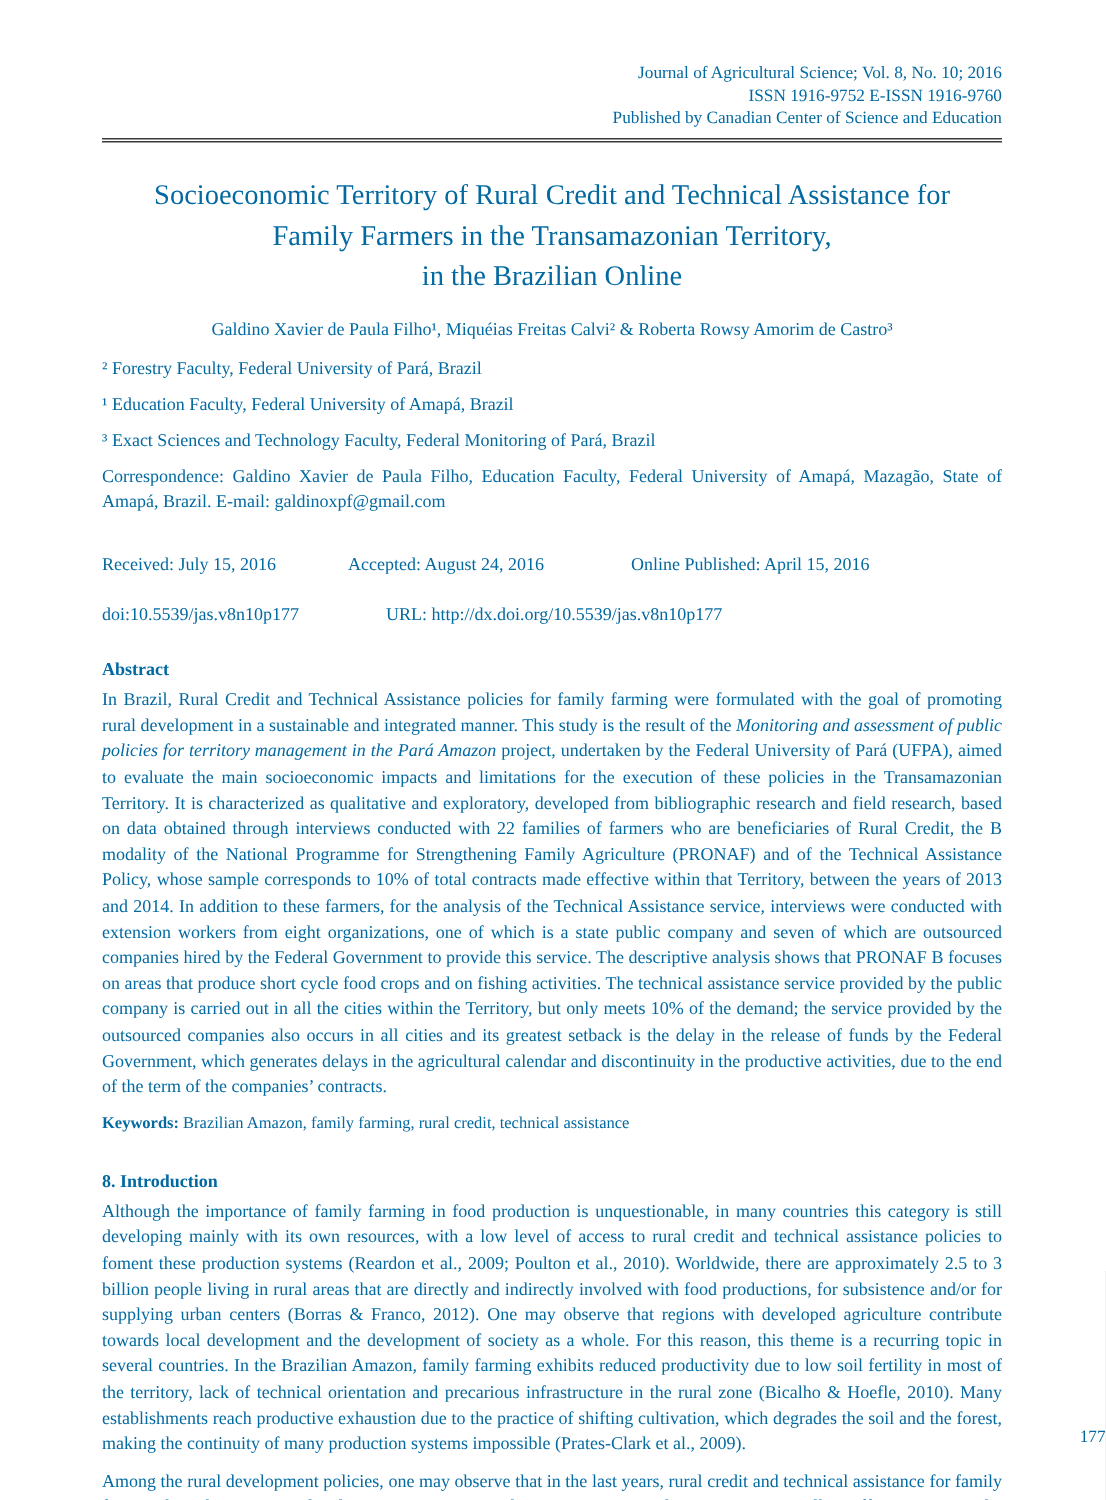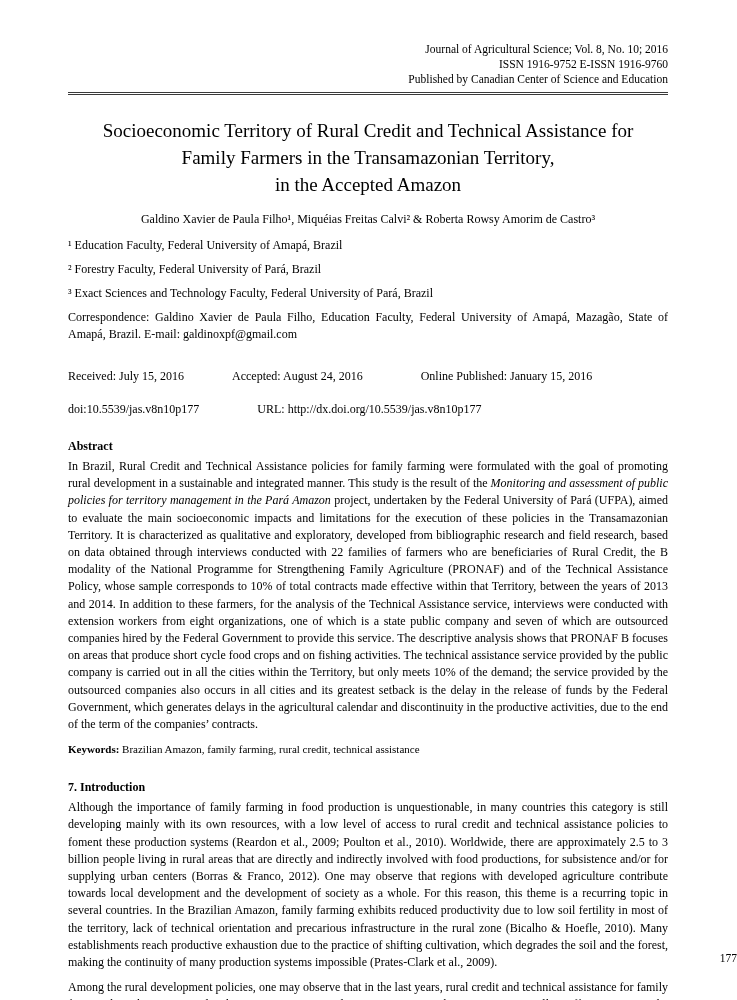--- a/index.html
+++ b/index.html
@@ -1,19 +1,19 @@
 <!DOCTYPE html>
 <html><head>
 <meta charset="utf-8">
 <style>
   html,body{margin:0;padding:0;background:#e9e9e9;}
   .page{
     width:737px;height:1000px;background:#ffffff;margin:0 auto;position:relative;
     box-sizing:border-box;padding:42px 69px 0 68px;
-    font-family:"Liberation Serif","DejaVu Serif",serif;color:#000000;
+    font-family:"Liberation Serif","DejaVu Serif",serif;color:#0369a1;
   }
   .journal-header{text-align:right;font-size:11.5px;line-height:15px;padding-bottom:5px;border-bottom:3px double #3a3a3a;}
   .article-title{margin-top:22px;text-align:center;font-size:19px;line-height:27px;font-weight:normal;}
   .authors{margin-top:14px;text-align:center;font-size:12px;}
   .affiliations{margin-top:10px;font-size:12px;}
   .affiliation{margin:0 0 8px 0;line-height:16px;}
   .correspondence{font-size:12px;line-height:17px;text-align:justify;margin-top:4px;}
   .dates-row{margin-top:26px;font-size:12px;display:flex;text-align:center;}
   .dates-row .d1{margin-right:48px;}
   .dates-row .d2{margin-right:58px;}
@@ -33,51 +33,51 @@
 
   <div class="journal-header">
     <div>Journal of Agricultural Science; Vol. 8, No. 10; 2016</div>
     <div>ISSN 1916-9752 E-ISSN 1916-9760</div>
     <div>Published by Canadian Center of Science and Education</div>
   </div>
 
   <div class="article-title">
     <div>Socioeconomic Territory of Rural Credit and Technical Assistance for</div>
     <div>Family Farmers in the Transamazonian Territory,</div>
-    <div>in the Accepted Amazon</div>
+    <div>in the Brazilian Online</div>
   </div>
 
   <div class="authors">Galdino Xavier de Paula Filho¹, Miquéias Freitas Calvi² &amp; Roberta Rowsy Amorim de Castro³</div>
 
   <div class="affiliations">
+    <div class="affiliation">² Forestry Faculty, Federal University of Pará, Brazil</div>
     <div class="affiliation">¹ Education Faculty, Federal University of Amapá, Brazil</div>
-    <div class="affiliation">² Forestry Faculty, Federal University of Pará, Brazil</div>
-    <div class="affiliation">³ Exact Sciences and Technology Faculty, Federal University of Pará, Brazil</div>
+    <div class="affiliation">³ Exact Sciences and Technology Faculty, Federal Monitoring of Pará, Brazil</div>
   </div>
 
   <div class="correspondence">Correspondence: Galdino Xavier de Paula Filho, Education Faculty, Federal University of Amapá, Mazagão, State of Amapá, Brazil. E-mail: galdinoxpf@gmail.com</div>
 
   <div class="dates-row">
     <span class="d1">Received: July 15, 2016</span>
     <span class="d2">Accepted: August 24, 2016</span>
-    <span>Online Published: January 15, 2016</span>
+    <span>Online Published: April 15, 2016</span>
   </div>
 
   <div class="doi-row">
     <span class="d1">doi:10.5539/jas.v8n10p177</span>
     <span>URL: http://dx.doi.org/10.5539/jas.v8n10p177</span>
   </div>
 
   <div class="section-heading">Abstract</div>
 
   <div class="para"><span>In Brazil, Rural Credit and Technical Assistance policies for family farming were formulated with the goal of promoting rural development in a sustainable and integrated manner. This study is the result of the </span><i class="inline">Monitoring and assessment of public policies for territory management in the Pará Amazon</i><span> project, undertaken by the Federal University of Pará (UFPA), aimed to evaluate the main socioeconomic impacts and limitations for the execution of these policies in the Transamazonian Territory. It is characterized as qualitative and exploratory, developed from bibliographic research and field research, based on data obtained through interviews conducted with 22 families of farmers who are beneficiaries of Rural Credit, the B modality of the National Programme for Strengthening Family Agriculture (PRONAF) and of the Technical Assistance Policy, whose sample corresponds to 10% of total contracts made effective within that Territory, between the years of 2013 and 2014. In addition to these farmers, for the analysis of the Technical Assistance service, interviews were conducted with extension workers from eight organizations, one of which is a state public company and seven of which are outsourced companies hired by the Federal Government to provide this service. The descriptive analysis shows that PRONAF B focuses on areas that produce short cycle food crops and on fishing activities. The technical assistance service provided by the public company is carried out in all the cities within the Territory, but only meets 10% of the demand; the service provided by the outsourced companies also occurs in all cities and its greatest setback is the delay in the release of funds by the Federal Government, which generates delays in the agricultural calendar and discontinuity in the productive activities, due to the end of the term of the companies’ contracts.</span></div>
 
   <div class="keywords"><b class="inline">Keywords:</b><span> Brazilian Amazon, family farming, rural credit, technical assistance</span></div>
 
-  <div class="section-heading">7. Introduction</div>
+  <div class="section-heading">8. Introduction</div>
 
   <div class="para">Although the importance of family farming in food production is unquestionable, in many countries this category is still developing mainly with its own resources, with a low level of access to rural credit and technical assistance policies to foment these production systems (Reardon et al., 2009; Poulton et al., 2010). Worldwide, there are approximately 2.5 to 3 billion people living in rural areas that are directly and indirectly involved with food productions, for subsistence and/or for supplying urban centers (Borras &amp; Franco, 2012). One may observe that regions with developed agriculture contribute towards local development and the development of society as a whole. For this reason, this theme is a recurring topic in several countries. In the Brazilian Amazon, family farming exhibits reduced productivity due to low soil fertility in most of the territory, lack of technical orientation and precarious infrastructure in the rural zone (Bicalho &amp; Hoefle, 2010). Many establishments reach productive exhaustion due to the practice of shifting cultivation, which degrades the soil and the forest, making the continuity of many production systems impossible (Prates-Clark et al., 2009).</div>
 
   <div class="para">Among the rural development policies, one may observe that in the last years, rural credit and technical assistance for family farming have been contemplated in many governmental actions. However, these services are still insufficient to meet the actual demand of the farmers, especially in developing countries, as the state or</div>
 
   <div class="page-number">177</div>
 
 </div>
 
 </body></html>

